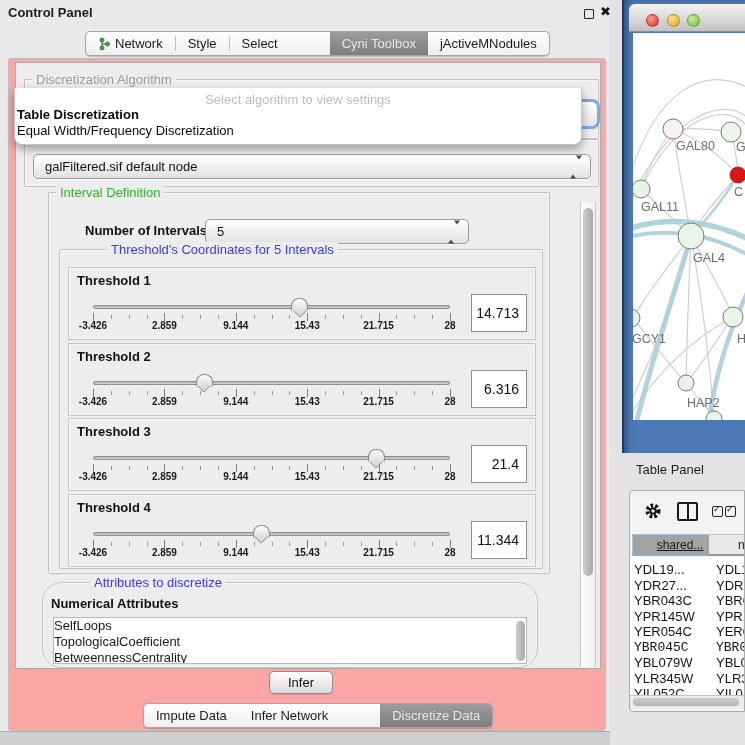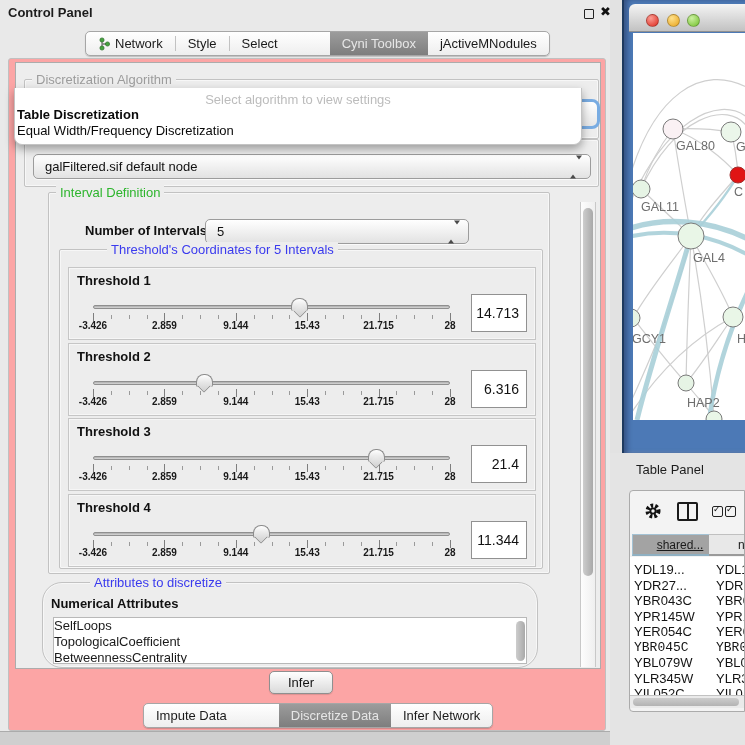--- a/index.html
+++ b/index.html
@@ -388,25 +388,25 @@
         </div>
       </div>
 
       <div class="push" style="left:260px;top:612px;width:62px;height:21px;">Infer</div>
     </div>
 
     <div class="abs seg" style="left:143px;top:703px;">
       <div class="item">
           <span>Impute Data</span>
         </div>
+      <div class="item">
+          <span>Infer Network</span>
+        </div>
       <div class="item sel">
           <span>Discretize Data</span>
-        </div>
-      <div class="item">
-          <span>Infer Network</span>
         </div>
     </div>
   </div>
 
   <div id="right-region" class="abs">
 
     <div id="net-window">
       <div id="net-titlebar">
         <div class="light" id="light-red"></div>
         <div class="light" id="light-yellow"></div>

